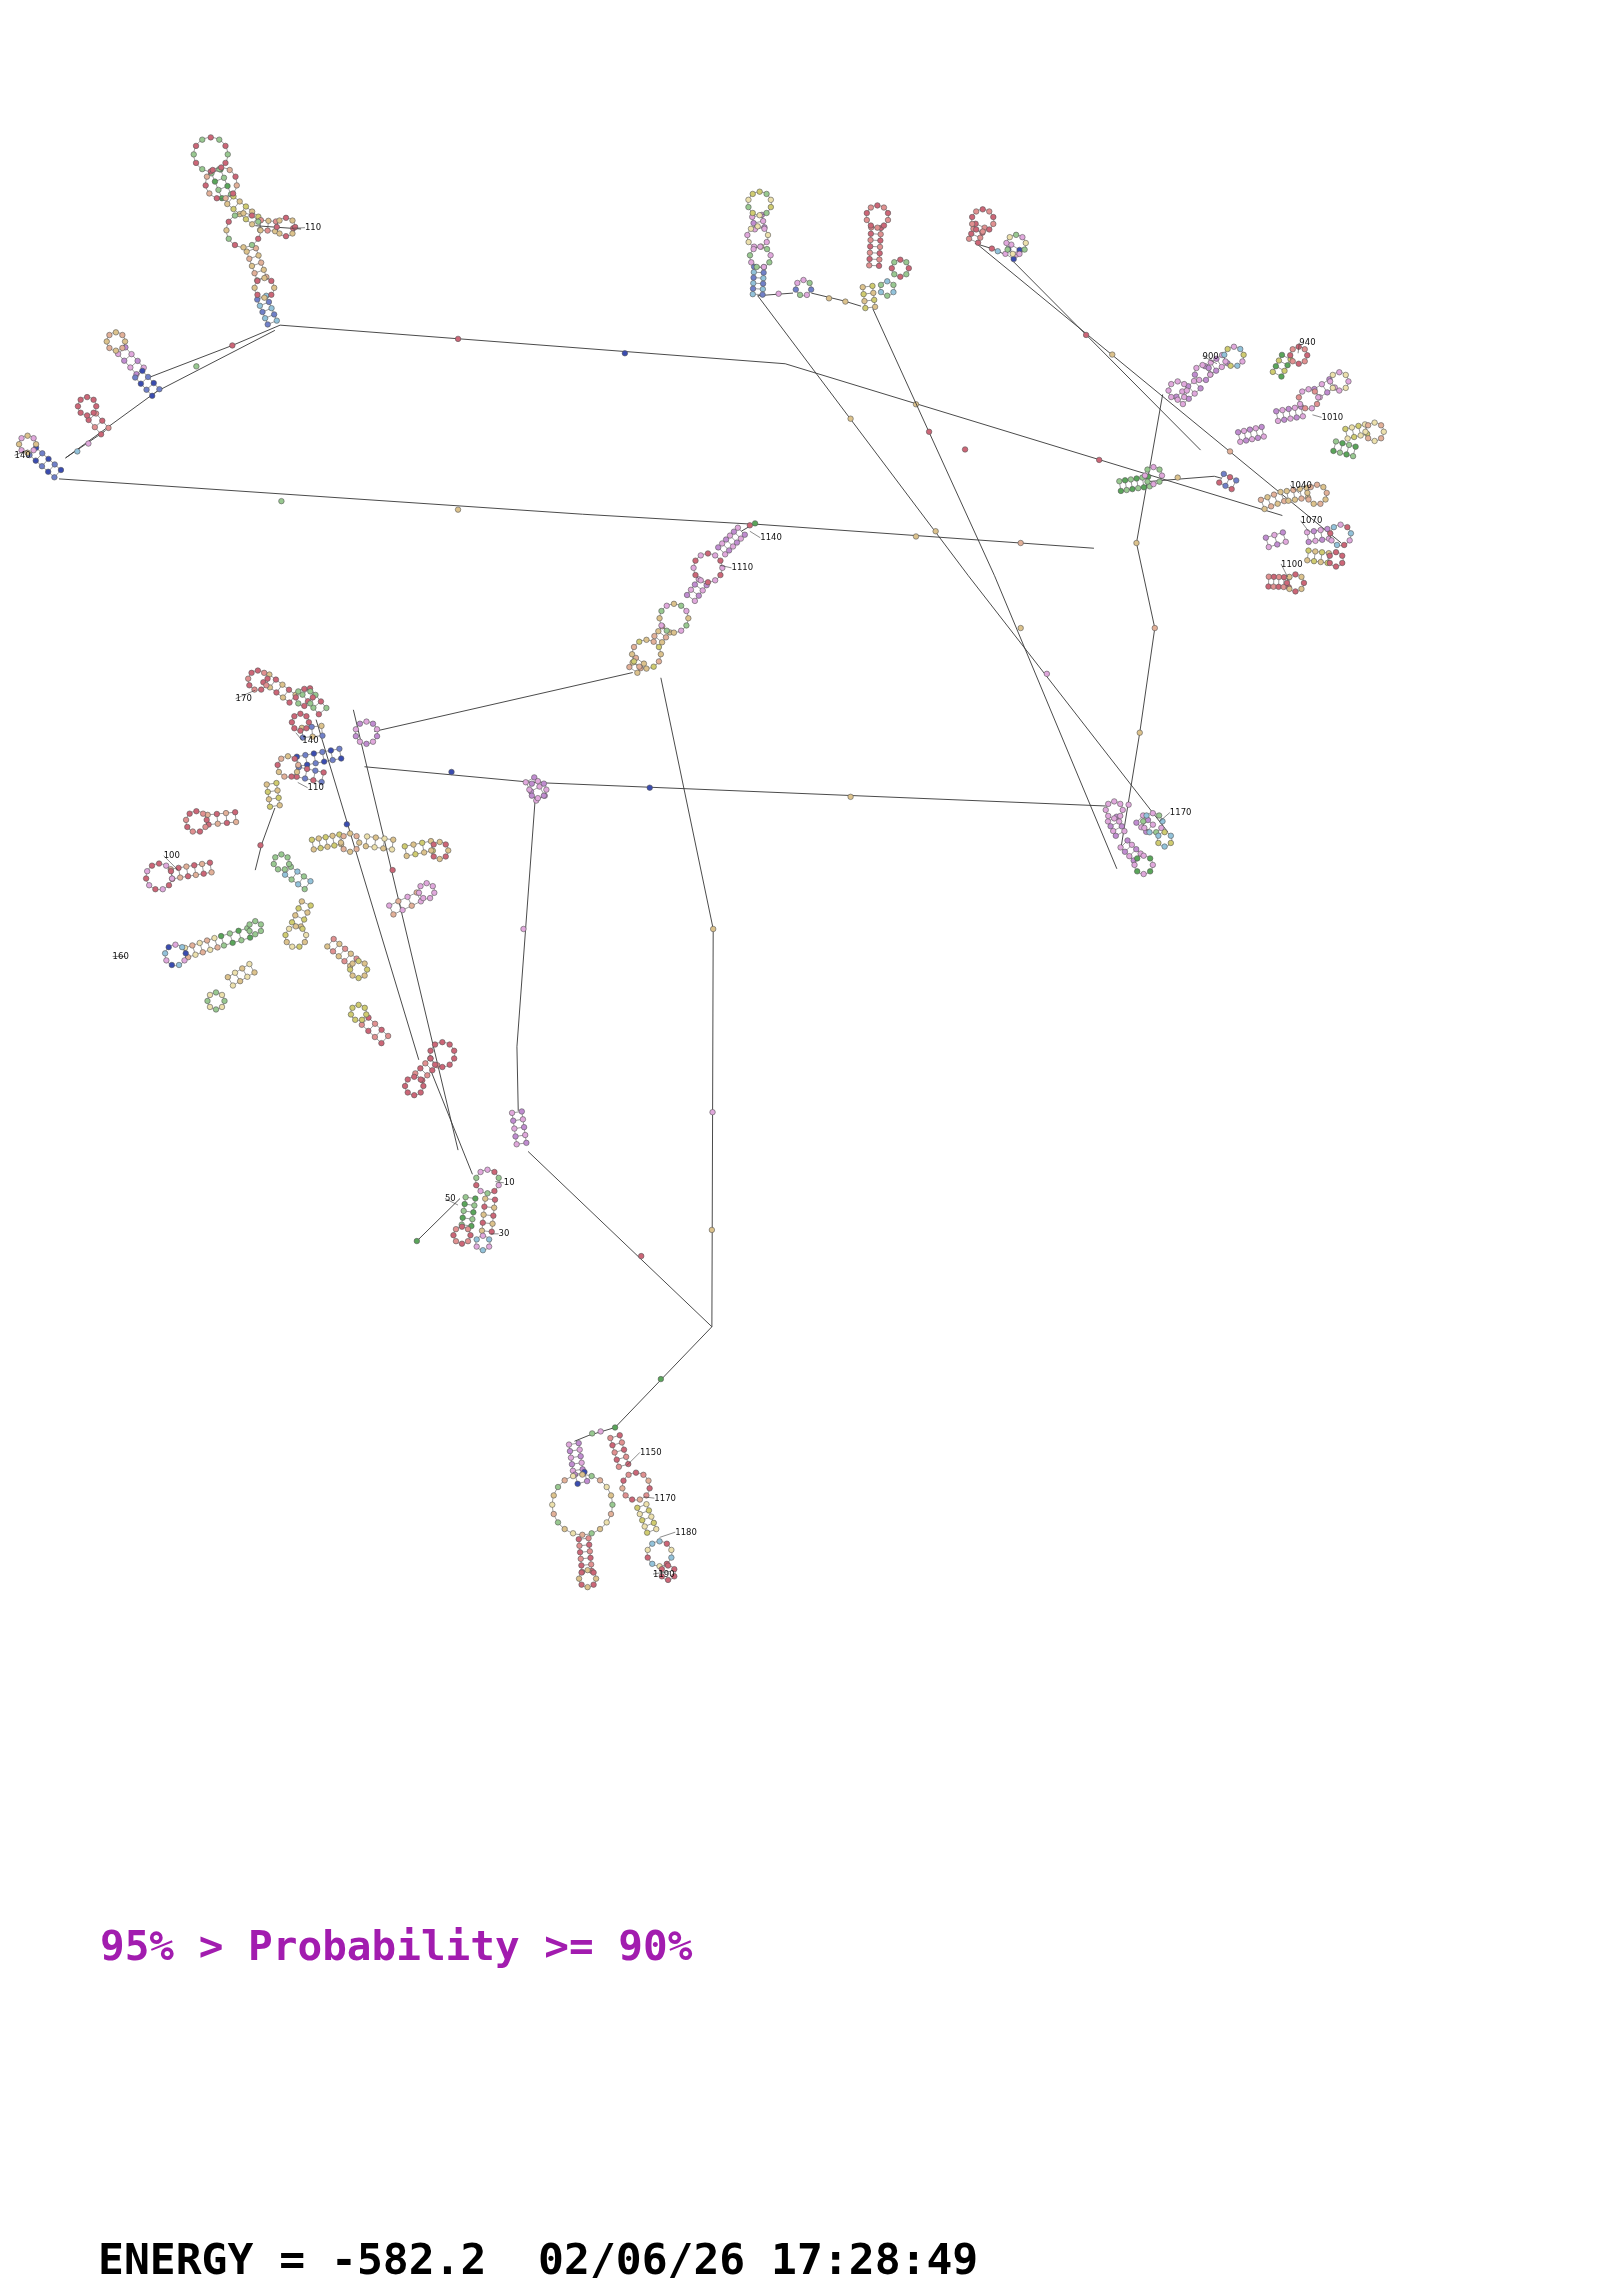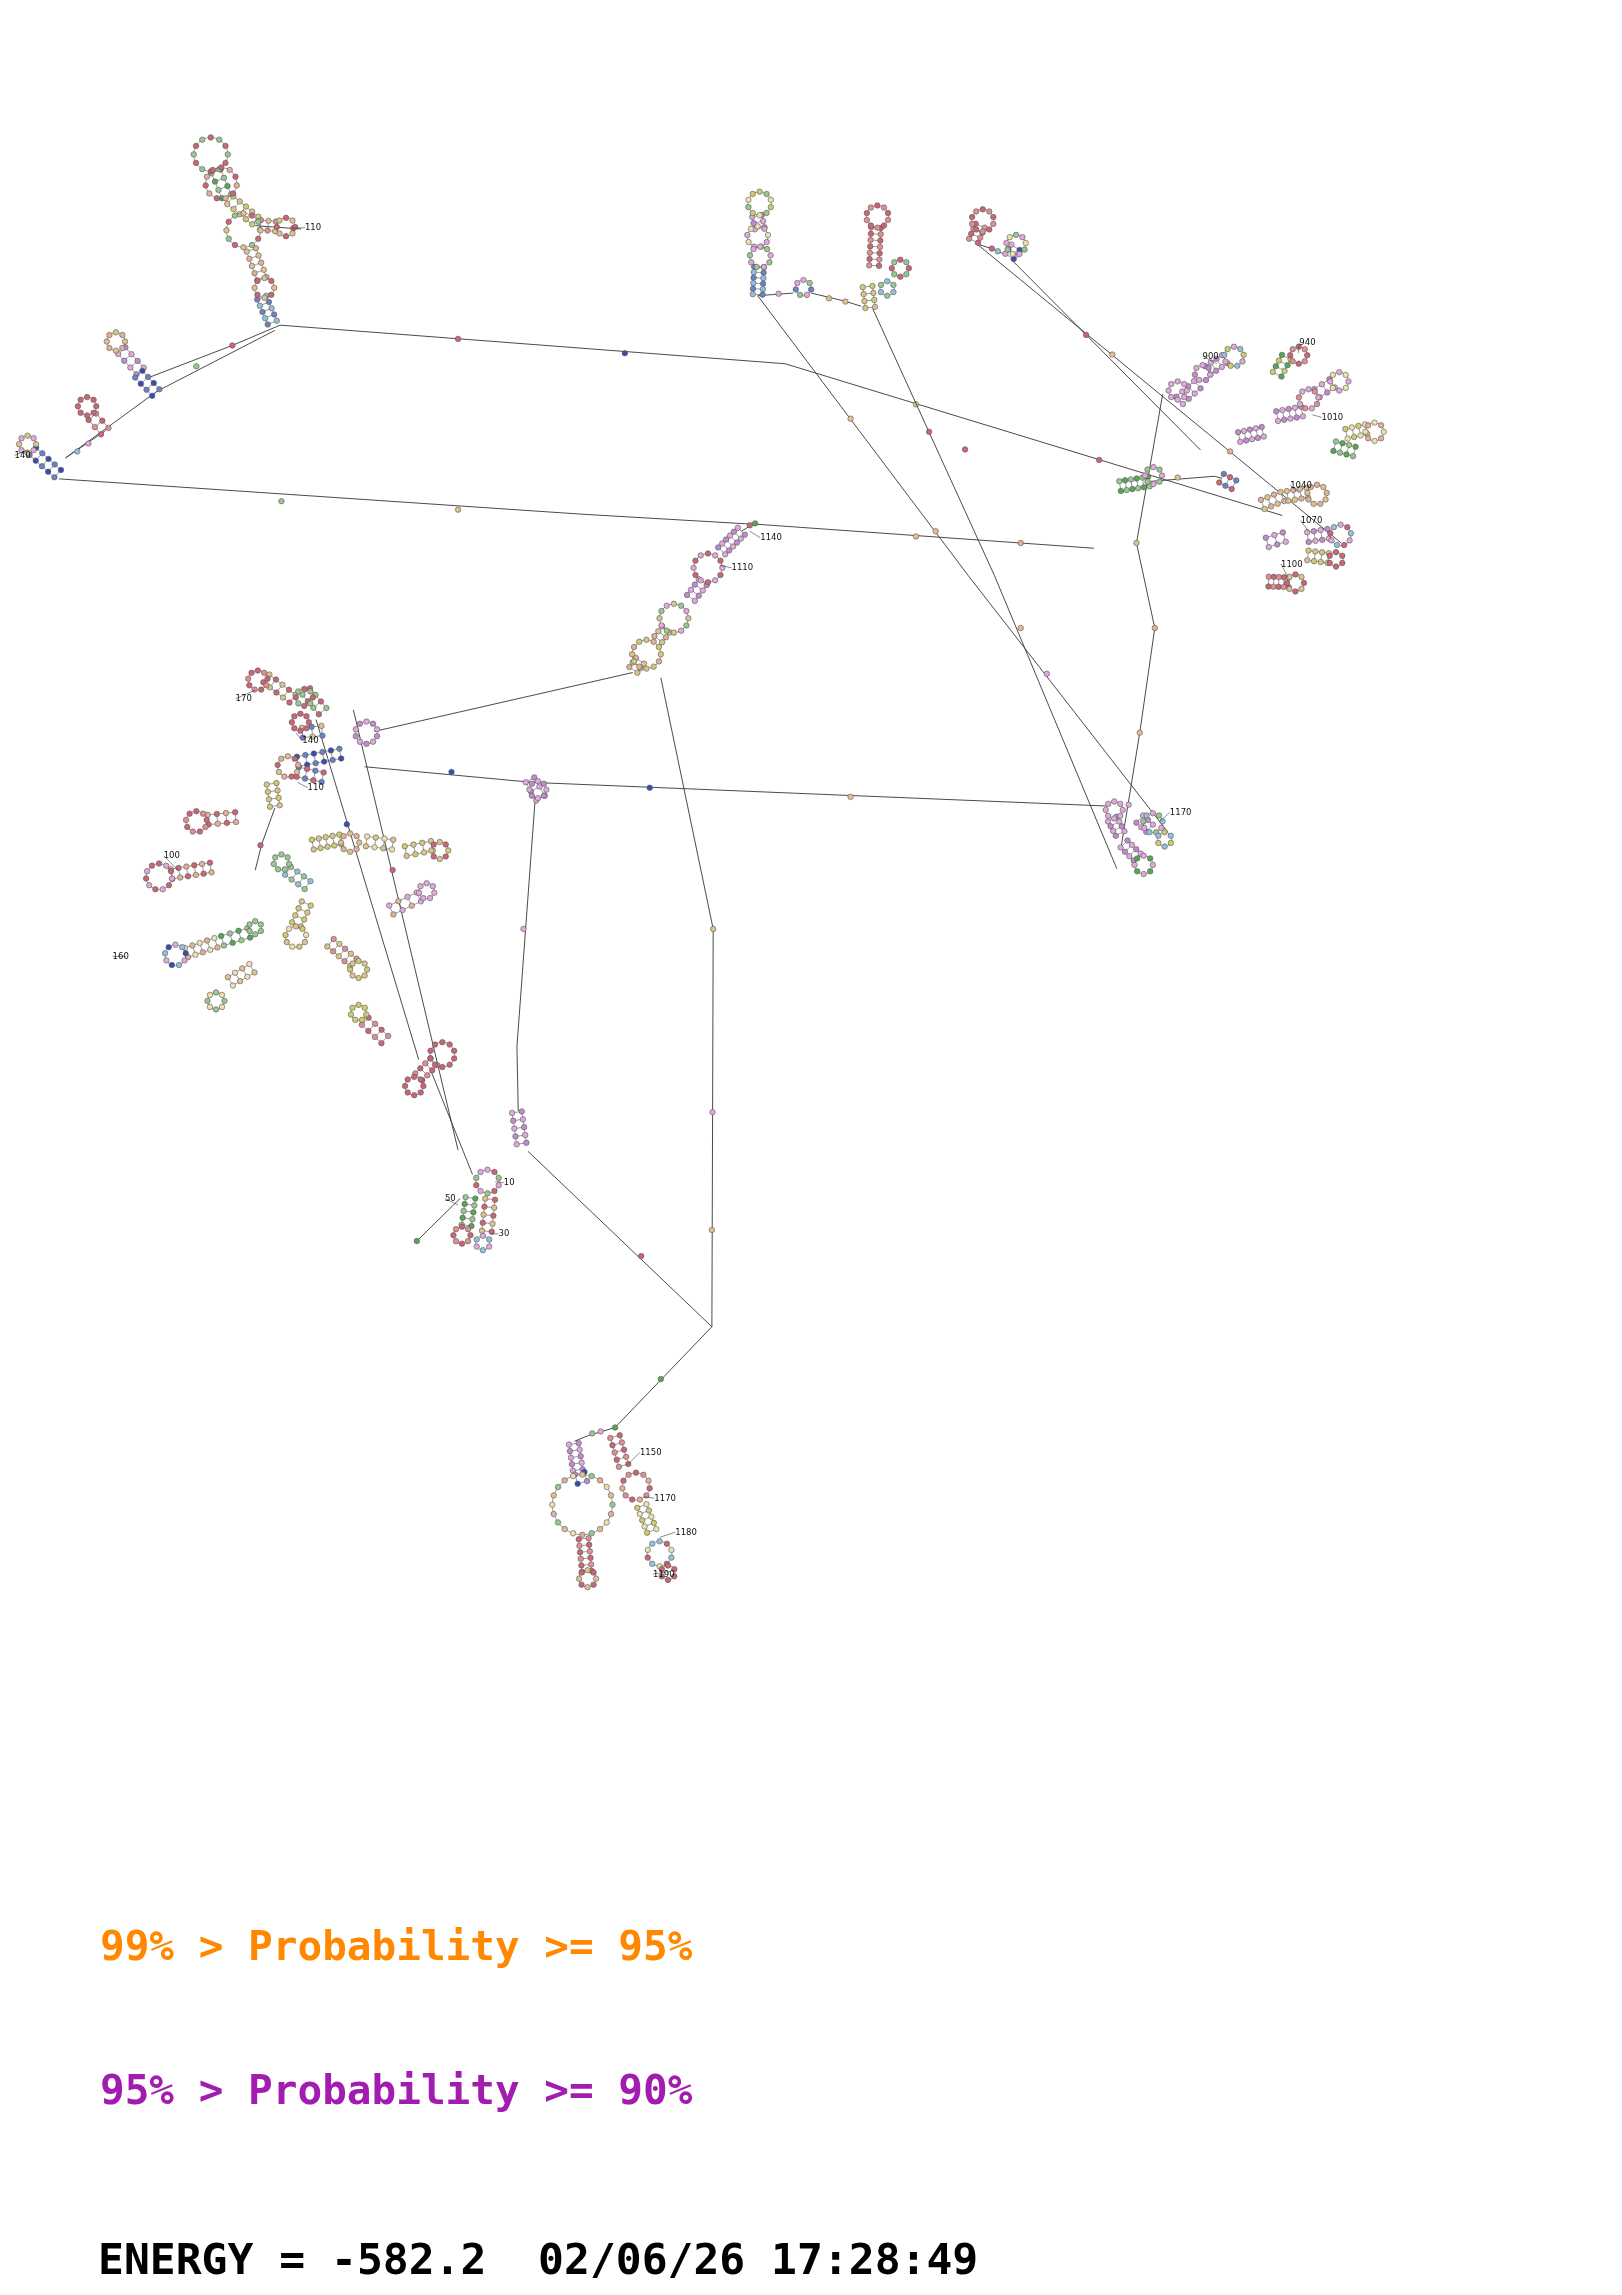--- a/index.html
+++ b/index.html
@@ -1761,21 +1761,20 @@
       <text x="978" y="2224" font-family="&quot;DejaVu Sans&quot;, sans-serif" font-size="13" fill="#111111">1150</text>
       <line x1="984" y1="2288" x2="1000" y2="2290" stroke="#3a3a3a" stroke-width="0.9"></line>
       <text x="1000" y="2294" font-family="&quot;DejaVu Sans&quot;, sans-serif" font-size="13" fill="#111111">1170</text>
       <line x1="1008" y1="2350" x2="1032" y2="2342" stroke="#3a3a3a" stroke-width="0.9"></line>
       <text x="1032" y="2346" font-family="&quot;DejaVu Sans&quot;, sans-serif" font-size="13" fill="#111111">1180</text>
       <line x1="1024" y1="2402" x2="998" y2="2406" stroke="#3a3a3a" stroke-width="0.9"></line>
       <text x="998" y="2410" font-family="&quot;DejaVu Sans&quot;, sans-serif" font-size="13" fill="#111111">1190</text>
     </svg>
 
   <div class="legend">
-    <div style="color: rgb(255, 136, 0);">99% &gt; Probability &gt;= 95%</div>
     <div style="color: #a21caf;">95% &gt; Probability &gt;= 90%</div>
     
     
     
     
     
   </div>
 
   <div class="energy">ENERGY = -582.2  02/06/26 17:28:49</div>
 </div>

